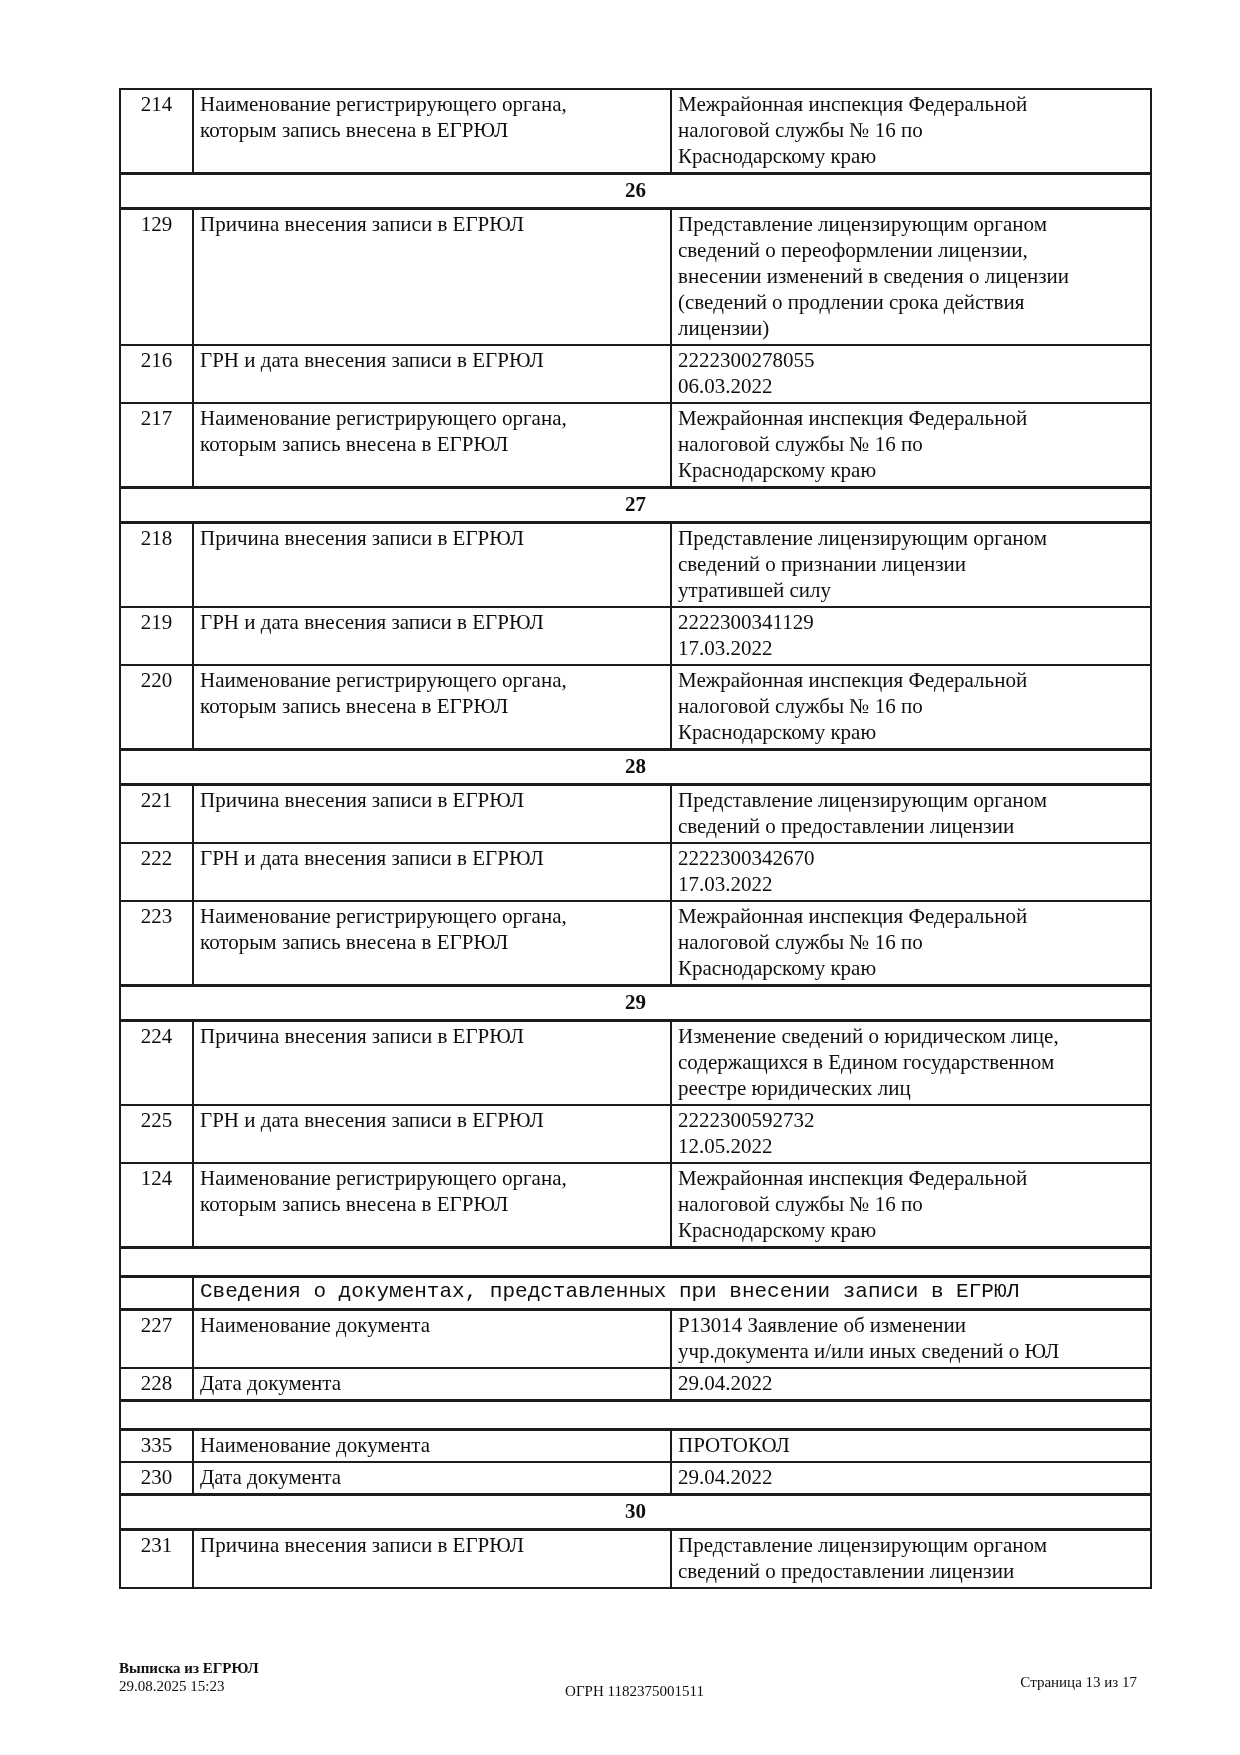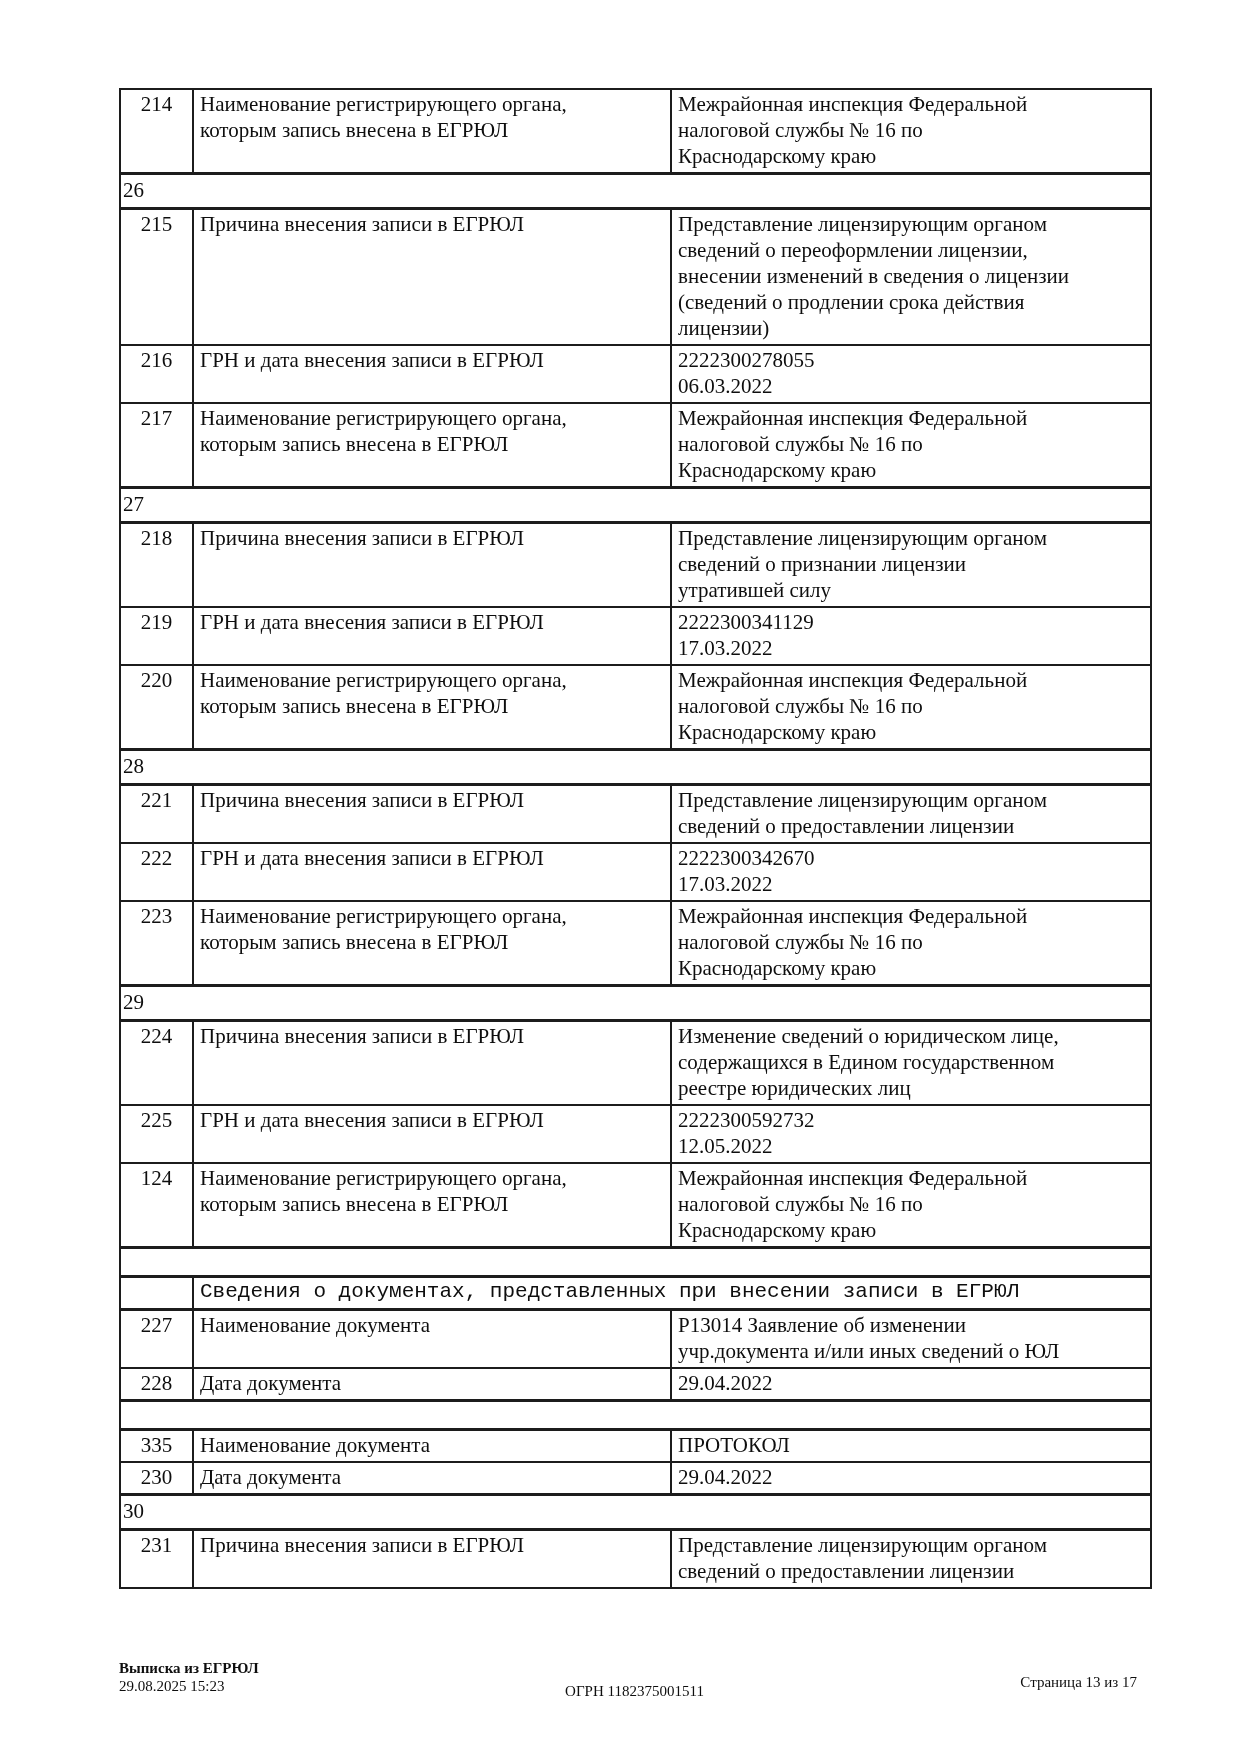--- a/index.html
+++ b/index.html
@@ -28,22 +28,22 @@
     border: 2px solid #1c1c1c;
     vertical-align: top;
     font-size: 21px;
     line-height: 26px;
     padding: 1px 6px 3px 6px;
     overflow: hidden;
   }
   td.cell-num  { text-align: center; padding-left: 2px; padding-right: 2px; }
   td.cell-name, td.cell-val { white-space: pre-line; }
   tr.section-row td {
-    text-align: left;
-    font-weight: normal;
+    text-align: center;
+    font-weight: bold;
     border-top-width: 3px;
     border-bottom-width: 3px;
     height: 28px;
     padding: 2px;
   }
   tr.spacer-row td {
     height: 26px;
     border-top-width: 3px;
     border-bottom-width: 3px;
     padding: 0;
@@ -83,21 +83,21 @@
           <td class="cell-name">Наименование регистрирующего органа,
 которым запись внесена в ЕГРЮЛ</td>
           <td class="cell-val">Межрайонная инспекция Федеральной
 налоговой службы № 16 по
 Краснодарскому краю</td>
         </tr>
         <tr class="section-row">
           <td colspan="3">26</td>
         </tr>
         <tr class="record-row">
-          <td class="cell-num">215</td>
+          <td class="cell-num">129</td>
           <td class="cell-name">Причина внесения записи в ЕГРЮЛ</td>
           <td class="cell-val">Представление лицензирующим органом
 сведений о переоформлении лицензии,
 внесении изменений в сведения о лицензии
 (сведений о продлении срока действия
 лицензии)</td>
         </tr>
         <tr class="record-row">
           <td class="cell-num">216</td>
           <td class="cell-name">ГРН и дата внесения записи в ЕГРЮЛ</td>

